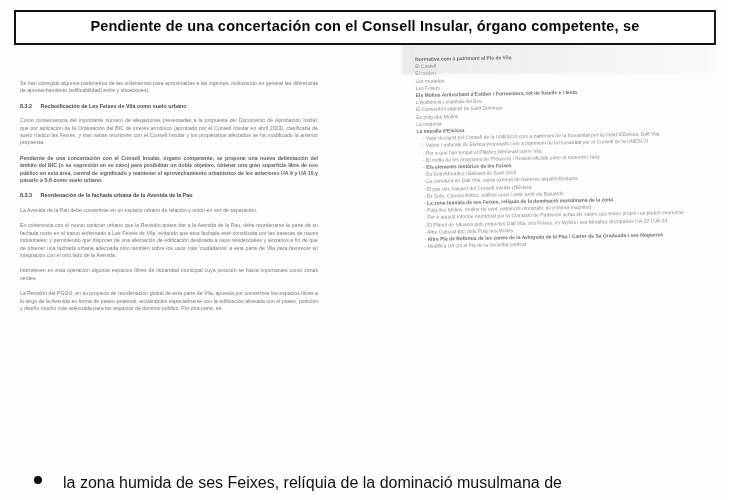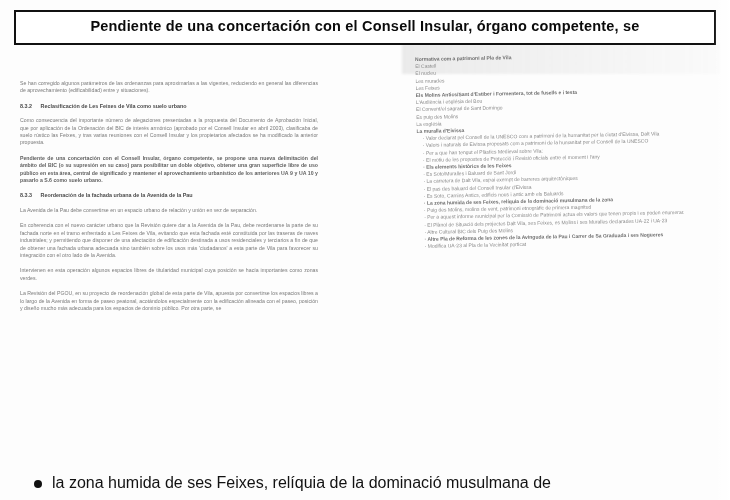--- a/index.html
+++ b/index.html
@@ -77,22 +77,22 @@
     background:linear-gradient(90deg,rgba(170,170,170,.22),rgba(210,210,210,.06));
     filter:blur(1px);
   }
 
   
   .bottom-row{
     position:absolute;
     left:34px;bottom:8px;
     width:690px;
     display:flex;
-    align-items:center;
-    gap:10px;
+    align-items:flex-start;
+    gap:21px;
   }
   .bottom-row .dot{
     width:8px;height:8px;border-radius:50%;
     background:#111;
     flex:none;
     margin-top:2px;
   }
   .bottom-row .txt{
     font-size:16px;
     color:#121212;

